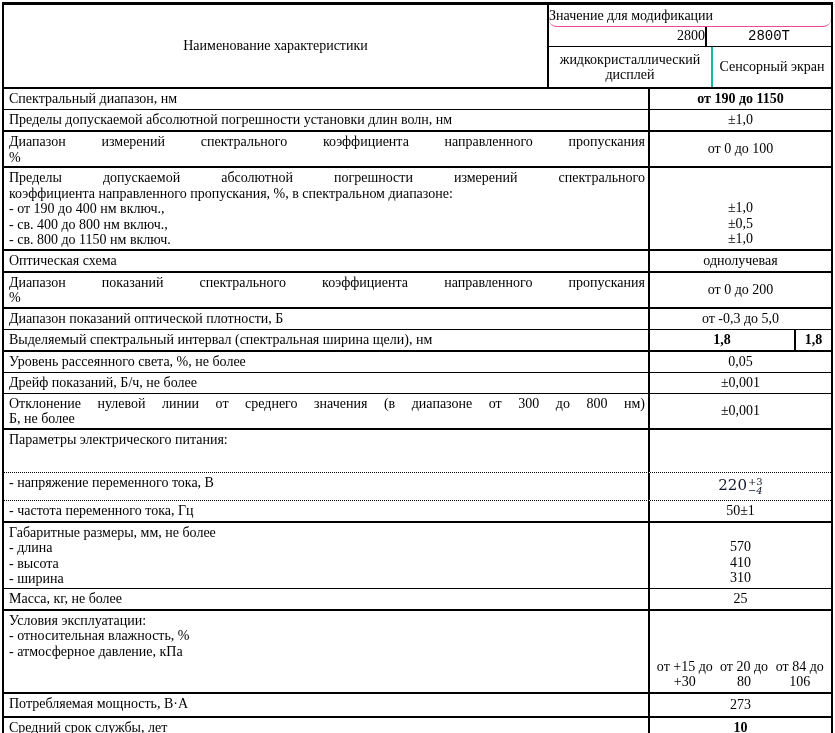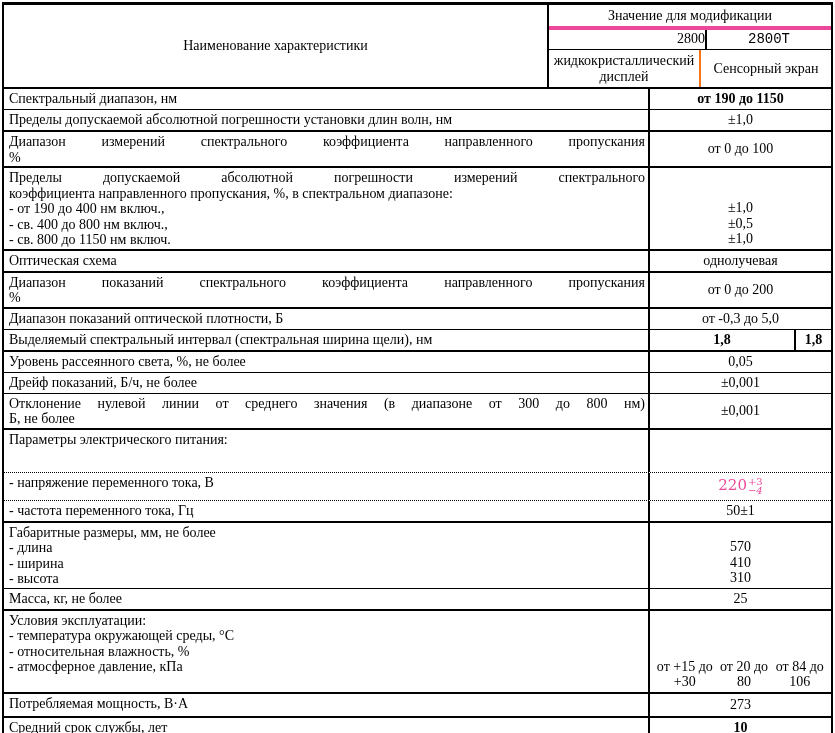--- a/index.html
+++ b/index.html
@@ -1,47 +1,47 @@
 <!DOCTYPE html>
 <html><head>
 <meta charset="utf-8">
 <style>
   html,body{margin:0;padding:0;background:#fff;}
   body{width:835px;font-family:"Liberation Serif",serif;font-size:14px;color:#000;}
   .tbl{width:827px;margin:2px;border:2px solid #000;border-top-width:3px;border-bottom-width:3px;box-sizing:content-box;}
   .thead{display:flex;border-bottom:2px solid #000;height:82px;}
   .h-name{width:545px;border-right:2px solid #000;box-sizing:border-box;display:flex;align-items:center;justify-content:center;text-align:center;}
   .h-right{flex:1;display:flex;flex-direction:column;}
-  .h-top{height:21px;line-height:21px;border-bottom:4px solid #ec4899;text-align:center;}
+  .h-top{height:21px;line-height:21px;border-bottom:1px solid #ec4899;border-radius:8px;}
   .h-models{height:19px;border-bottom:1px solid #000;display:flex;}
   .h-ma{width:158px;border-right:2px solid #000;box-sizing:border-box;text-align:right;line-height:18px;}
   .h-mb{flex:1;text-align:center;line-height:18px;font-family:Liberation Mono, monospace;}
   .h-subs{flex:1;display:flex;}
-  .h-sa{width:152px;border-right:2px solid #f97316;box-sizing:border-box;display:flex;align-items:center;justify-content:center;text-align:center;line-height:15.5px;}
+  .h-sa{width:164px;border-right:2px solid #14b8a6;box-sizing:border-box;display:flex;align-items:center;justify-content:center;text-align:center;line-height:15.5px;}
   .h-sb{flex:1;display:flex;align-items:center;justify-content:center;text-align:center;line-height:15.5px;}
   .row{display:flex;}
   .bt1{border-top:1px solid #000;}
   .bt2{border-top:2px solid #000;}
   .btd{border-top:1px dotted #000;}
   .cname{width:646px;border-right:2px solid #000;box-sizing:border-box;padding:2px 3px 1px 5px;line-height:15.5px;}
   .cname .jline{text-align:justify;text-align-last:justify;}
   .cval{flex:1;display:flex;align-items:center;justify-content:center;text-align:center;padding:1px 2px;line-height:15.5px;box-sizing:border-box;}
   .col-end{flex-direction:column;justify-content:flex-end;align-items:center;padding-bottom:2px;}
   .col-oper{flex-direction:row;justify-content:flex-start;align-items:center;padding-top:12px;padding-bottom:2px;margin-top:36px;}
   .spacer{flex:1;min-height:14px;}
   .cval-split{flex:1;display:flex;}
   .va{width:146px;border-right:2px solid #000;box-sizing:border-box;display:flex;align-items:center;justify-content:center;}
   .vb{flex:1;display:flex;align-items:center;justify-content:center;}
   .bold{font-weight:bold;}
   .mh20{min-height:20px;}
   .mh22{min-height:22px;}
   .mh26{min-height:27px;}
   .mh40{min-height:42px;}
   .mh78{min-height:78px;}
-  .v220{font-family:"DejaVu Serif",serif;font-size:15px;color:#ec4899;display:inline-flex;align-items:center;}
+  .v220{font-family:"DejaVu Serif",serif;font-size:15px;color:#0f172a;display:inline-flex;align-items:center;}
   .supsub{display:inline-flex;flex-direction:column;font-size:10px;line-height:9px;margin-left:1px;justify-content:center;}
   .ss-sub{font-style:italic;}
 </style>
 </head>
 <body>
 
 <div class="tbl">
 
   <div class="thead">
     <div class="h-name">Наименование характеристики</div>
@@ -155,39 +155,38 @@
 
   <div class="row btd mh20">
     <div class="cname">- частота переменного тока, Гц</div>
     <div class="cval">50±1</div>
   </div>
 
   <div class="row bt2">
     <div class="cname">
       <div>Габаритные размеры, мм, не более</div>
       <div>- длина</div>
+      <div>- высота</div>
       <div>- ширина</div>
-      <div>- высота</div>
     </div>
     <div class="cval col-end">
       <div>570</div>
       <div>410</div>
       <div>310</div>
     </div>
   </div>
 
   <div class="row bt1 mh20">
     <div class="cname">Масса, кг, не более</div>
     <div class="cval">25</div>
   </div>
 
   <div class="row bt2 mh78">
     <div class="cname">
       <div>Условия эксплуатации:</div>
-      <div>- температура окружающей среды, °С</div>
       <div>- относительная влажность, %</div>
       <div>- атмосферное давление, кПа</div>
     </div>
     <div class="cval col-oper">
       <div>от +15 до +30</div>
       <div class="spacer"></div>
       <div>от 20 до 80</div>
       <div>от 84 до 106</div>
     </div>
   </div>

